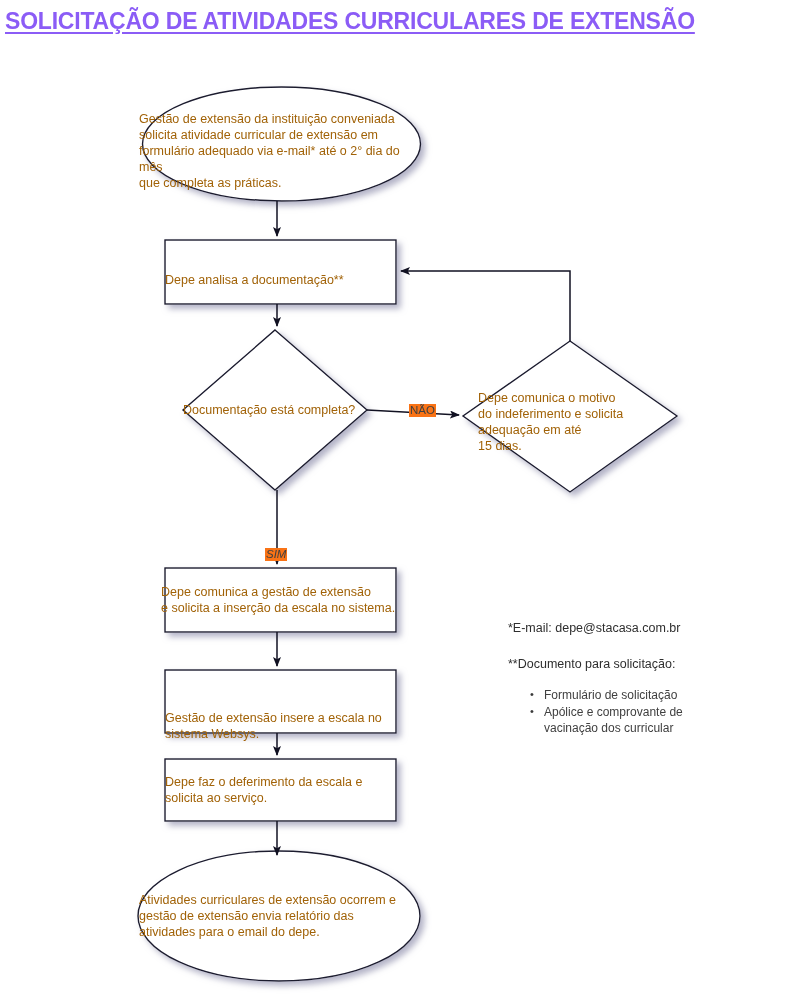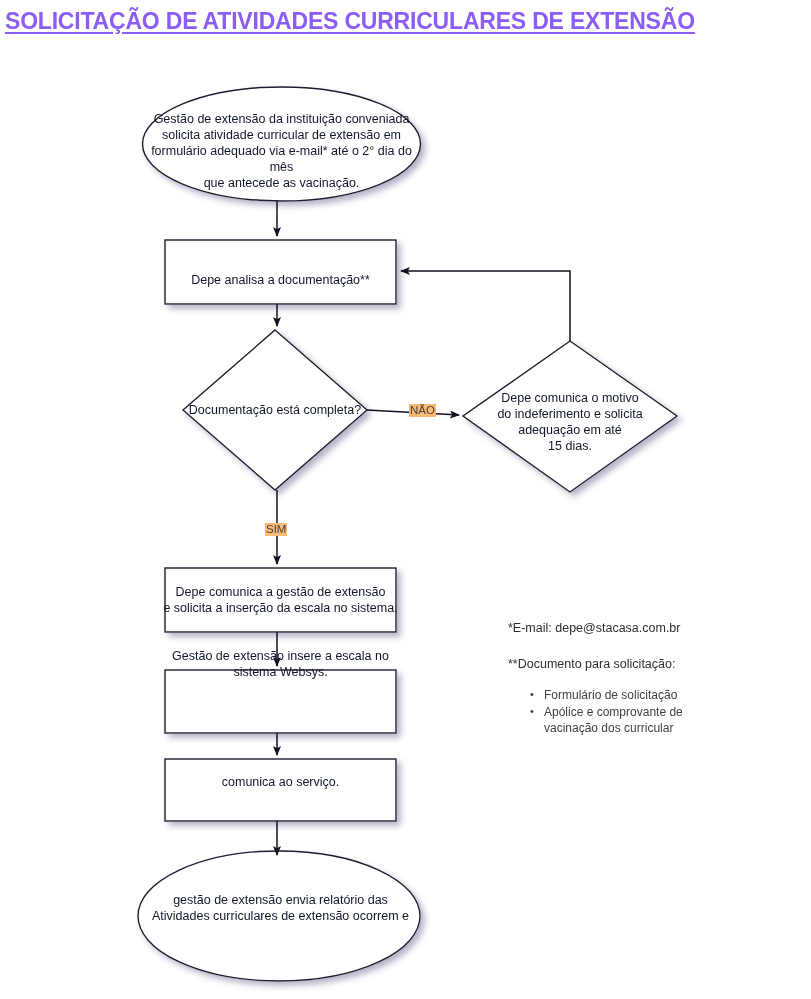--- a/index.html
+++ b/index.html
@@ -33,33 +33,32 @@
   #flow-svg {
     position: absolute;
     left: 0;
     top: 0;
     width: 811px;
     height: 999px;
   }
 
   .node-label {
     position: absolute;
-    text-align: center;
     font-size: 12.5px;
     line-height: 16px;
-    color: #0f172a;
+    color: #a16207;
     pointer-events: none;
   }
 
   .edge-label {
     position: absolute;
     font-size: 11.5px;
     line-height: 13px;
     color: #404040;
-    background: #fdba74;
+    background: #f97316;
     padding: 0 1px;
   }
 
   #legend {
     position: absolute;
     left: 508px;
     top: 620px;
     width: 250px;
   }
   .legend-line {
@@ -142,21 +141,21 @@
     <line x1="277" y1="733" x2="277" y2="755" marker-end="url(#arrowhead)"></line>
 
     <line x1="277" y1="821" x2="277" y2="855" marker-end="url(#arrowhead)"></line>
   </g>
 </svg>
 
 <div class="node-label" style="left:139px; top:111px; width:285px;">
   <div>Gestão de extensão da instituição conveniada</div>
   <div>solicita atividade curricular de extensão em</div>
   <div>formulário adequado via e-mail* até o 2° dia do mês</div>
-  <div>que antecede as vacinação.</div>
+  <div>que completa as práticas.</div>
 </div>
 
 <div class="node-label" style="left:165px; top:272px; width:231px;">
   <div>Depe analisa a documentação**</div>
 </div>
 
 <div class="node-label" style="left:183px; top:402px; width:184px;">
   <div>Documentação está completa?</div>
 </div>
 
@@ -165,37 +164,39 @@
   <div>do indeferimento e solicita</div>
   <div>adequação em até</div>
   <div>15 dias.</div>
 </div>
 
 <div class="node-label" style="left:161px; top:584px; width:239px;">
   <div>Depe comunica a gestão de extensão</div>
   <div>e solicita a inserção da escala no sistema.</div>
 </div>
 
-<div class="node-label" style="left:165px; top:648px; width:231px;">
+<div class="node-label" style="left:165px; top:710px; width:231px;">
   <div>Gestão de extensão insere a escala no</div>
   <div>sistema Websys.</div>
 </div>
 
 <div class="node-label" style="left:165px; top:774px; width:231px;">
-  <div>comunica ao serviço.</div>
+  <div>Depe faz o deferimento da escala e</div>
+  <div>solicita ao serviço.</div>
 </div>
 
 <div class="node-label" style="left:139px; top:892px; width:283px;">
+  <div>Atividades curriculares de extensão ocorrem e</div>
   <div>gestão de extensão envia relatório das</div>
-  <div>Atividades curriculares de extensão ocorrem e</div>
+  <div>atividades para o email do depe.</div>
 </div>
 
 <div class="edge-label" style="left:409px; top:404px;">NÃO</div>
 
-<div class="edge-label" style="left:265px; top:523px;">SIM</div>
+<div class="edge-label" style="left:265px; top:548px;font-style:italic;">SIM</div>
 
 <div id="legend">
   <div class="legend-line">*E-mail: depe@stacasa.com.br</div>
   <div class="legend-line second">**Documento para solicitação:</div>
   <ul id="legend-list">
     <li>
       <span>Formulário de solicitação</span>
     </li>
     <li>
       <span>Apólice e comprovante de</span><br>

